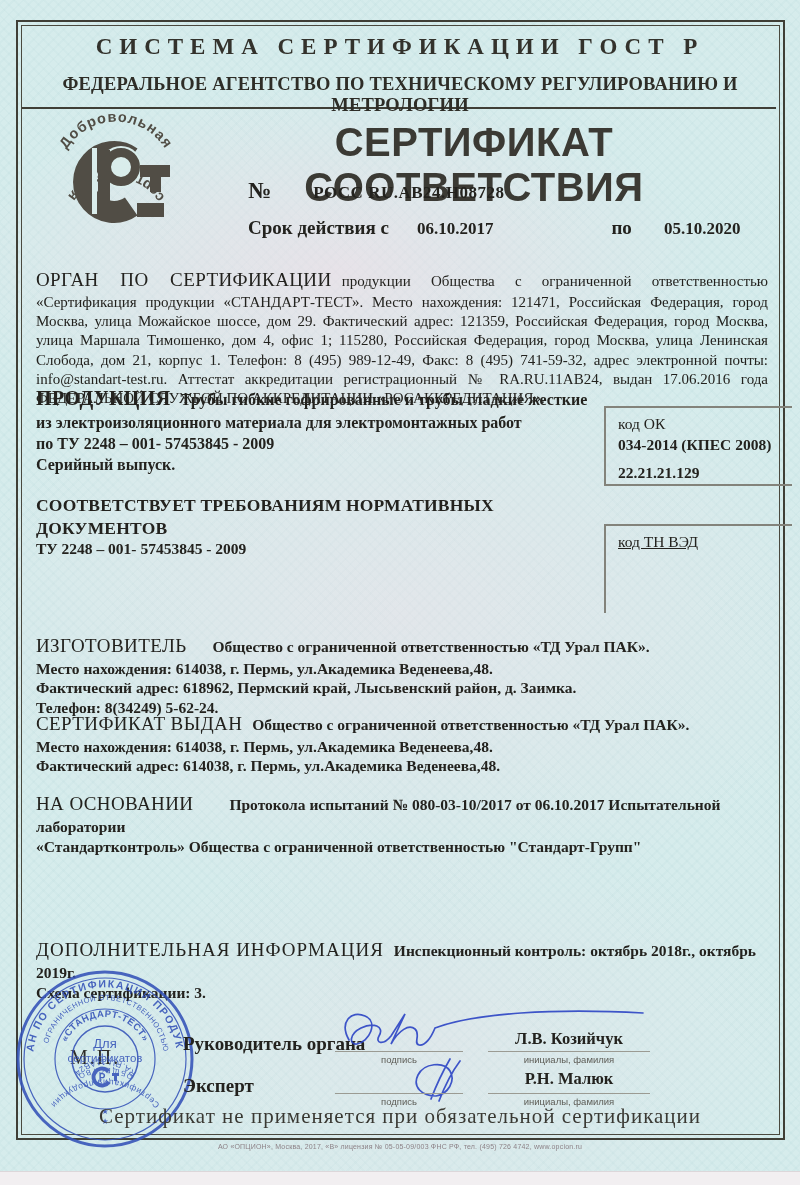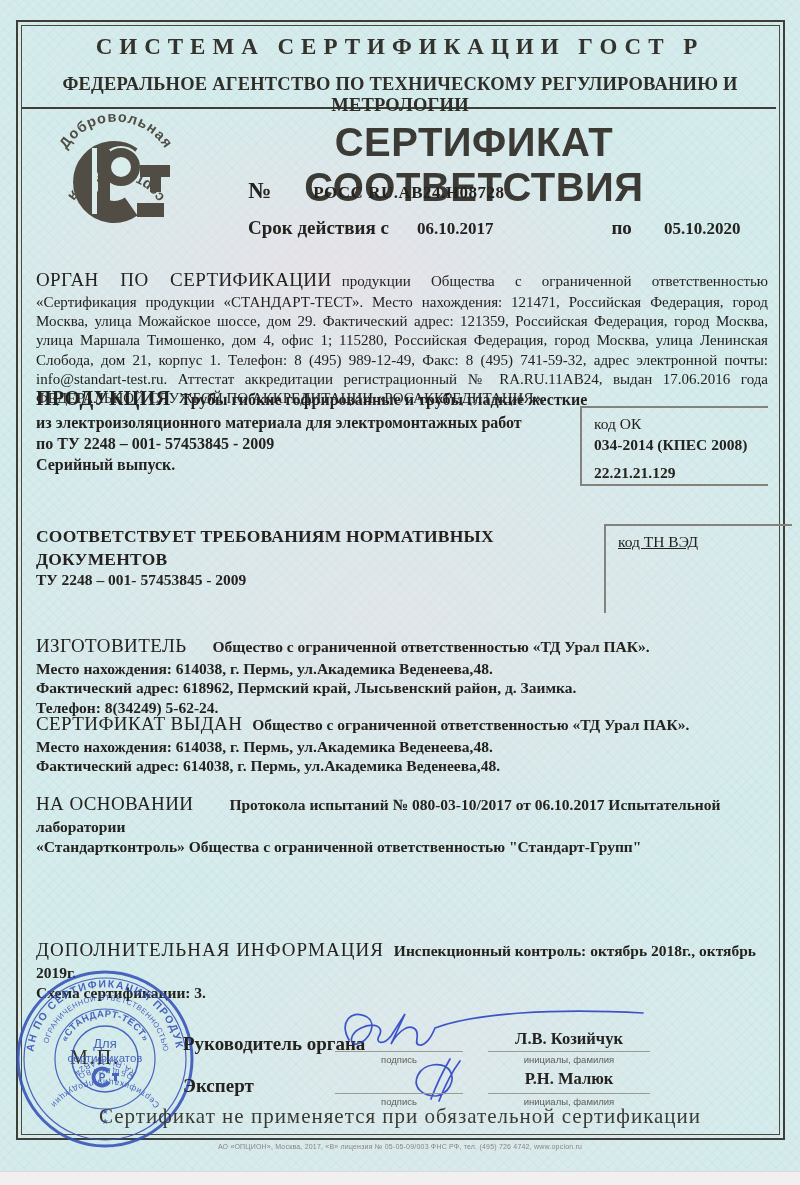--- a/index.html
+++ b/index.html
@@ -42,30 +42,30 @@
   .block{line-height:1.29; text-align:justify;}
   .lbl{font-size:19px; letter-spacing:0.4px; padding-right:10px; white-space:nowrap;}
   .bodytext{font-size:15px;}
   .boldtext{font-size:15.5px; font-weight:bold;}
   .bline{font-size:15.5px; font-weight:bold; text-align:left;}
 
   .org-block{top:268px; left:36px; width:732px;}
   .prod-block{top:386px; left:36px; width:578px; text-align:left;}
   .prod-block .lbl{font-size:20px;font-weight:bold;}
   .prod-block .bline{font-size:16px; line-height:1.33;}
-  .conf-block{top:525px; left:36px; width:578px; text-align:left;}
+  .conf-block{top:494px; left:36px; width:578px; text-align:left;}
   .conf-lbl{font-size:17.5px; font-weight:bold; letter-spacing:0.2px;}
   .man-block{top:634px; left:36px; width:726px; text-align:left;}
   .iss-block{top:712px; left:36px; width:726px; text-align:left;}
   .bas-block{top:792px; left:36px; width:736px; text-align:left;}
   .add-block{top:938px; left:36px; width:736px; text-align:left;}
   .add-block .lbl{letter-spacing:1px;}
 
   .codebox{border-top:2px solid #83837b; border-left:2px solid #83837b; padding:7px 0 0 12px; text-align:left;}
-  .okbox{left:580px; top:406px; width:174px; height:69px; border-bottom:2px solid #83837b;}
+  .okbox{left:604px; top:406px; width:174px; height:69px; border-bottom:2px solid #83837b;}
   .tnbox{left:604px; top:524px; width:174px; height:80px;text-decoration:underline;}
   .codebox .clbl{font-size:15.5px;}
   .codebox .cval{font-size:15.5px; font-weight:bold; margin-top:3px;}
   .codebox .cval2{font-size:15.5px; font-weight:bold; margin-top:10px;}
 
   .mp{left:70px; top:1046px; font-size:20px; letter-spacing:2px; color:#2d2c28;}
 
   .role1{left:183px; top:1033px; font-size:19px; font-weight:bold;}
   .role2{left:183px; top:1075px; font-size:19px; font-weight:bold;}
   .sigline{height:1px; background:#9b9b93;}

